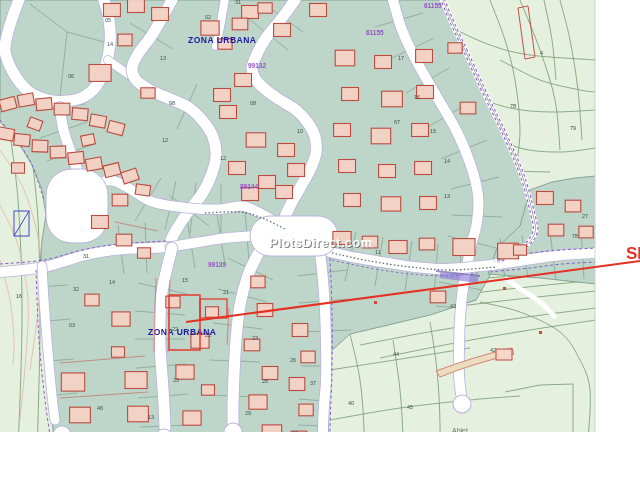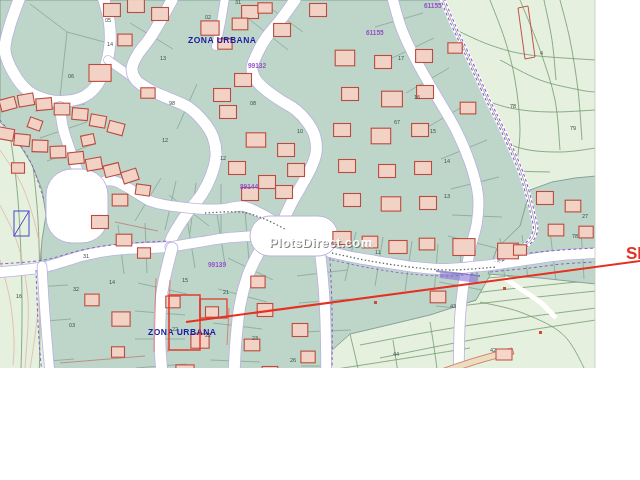--- a/index.html
+++ b/index.html
@@ -1,15 +1,15 @@
 <!DOCTYPE html>
 <html><head><meta charset="utf-8">
 <style>
 html,body{margin:0;padding:0;background:#fff;}
-#map{width:640px;height:368px;overflow:hidden;filter:blur(0.45px);}
+#map{width:640px;height:432px;overflow:hidden;filter:blur(0.45px);}
 </style></head>
 <body>
 
 <div id="map">
 <svg width="640" height="480" viewBox="0 0 640 480">
 
 <rect x="0" y="0" width="640" height="480" fill="#ffffff"></rect>
 
 <rect x="0" y="0" width="595" height="480" fill="#e5f0de"></rect>
 

